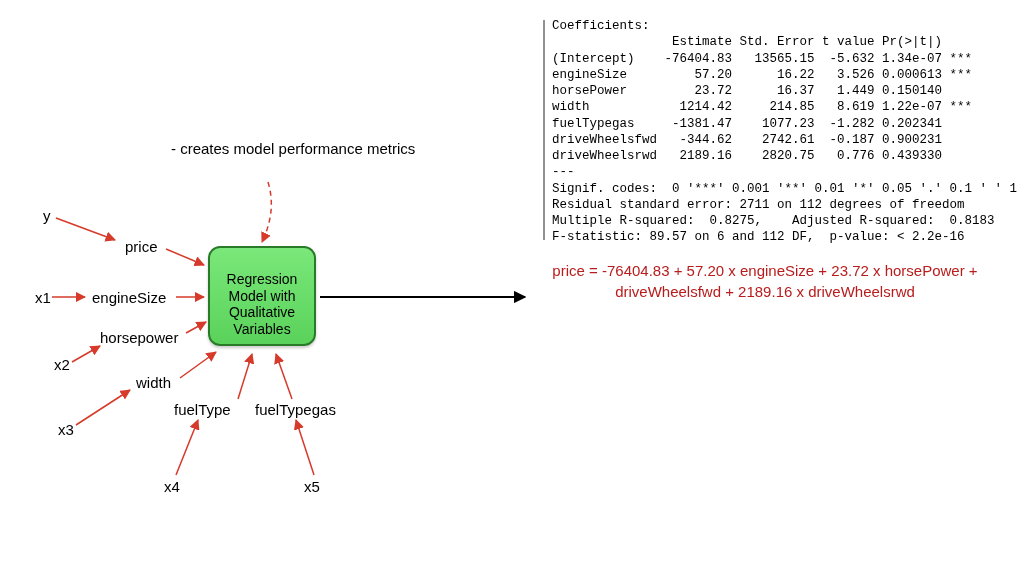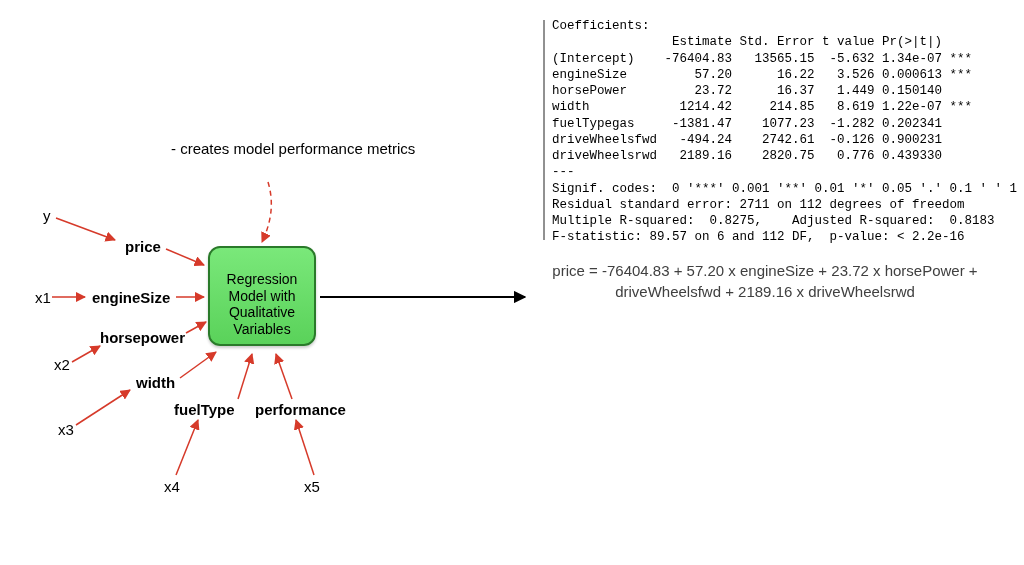--- a/index.html
+++ b/index.html
@@ -1,35 +1,35 @@
 <!DOCTYPE html>
 <html><head>
 <meta charset="utf-8">
 <style>
   html,body{margin:0;padding:0;width:1024px;height:565px;background:#fff;font-family:Arial,Helvetica,sans-serif;color:#000;overflow:hidden}
   .abs{position:absolute}
   .var-sym{font-size:15px}
-  .var-name{font-size:15px;font-weight:bold}
+  .var-name{font-size:15px;font-weight:normal}
   .bullets{font-size:15px}
   .bullets ul{margin:0;padding-left:18px;list-style:none}
   .bullets li::before{content:"- ";margin-left:-14px}
   .model-box{
     width:108px;height:100px;
     background:linear-gradient(#7ae87a,#5ad25a);
     border:2px solid #2a7a2a;border-radius:12px;
     display:flex;align-items:flex-end;justify-content:center;text-align:center;
     font-size:14px;line-height:1.2;padding:6px;box-sizing:border-box;
     box-shadow:0 2px 3px rgba(0,0,0,0.2);
   }
   svg{position:absolute;left:0;top:0}
   .coef-block{
     font-family:"Courier New",monospace;font-size:12.5px;line-height:1.3;
     white-space:pre;
   }
-  .equation{color:#404040;font-size:15px;text-align:center;line-height:1.4}
+  .equation{color:#b91c1c;font-size:15px;text-align:center;line-height:1.4}
 </style>
 </head>
 <body>
 
 <div class="abs bullets" style="left:167px;top:140px">
   <ul>
     <li>creates model performance metrics</li>
   </ul>
 </div>
 
@@ -38,21 +38,21 @@
 <div class="abs var-sym" style="left:54px;top:356px">x2</div>
 <div class="abs var-sym" style="left:58px;top:421px">x3</div>
 <div class="abs var-sym" style="left:164px;top:478px">x4</div>
 <div class="abs var-sym" style="left:304px;top:478px">x5</div>
 
 <div class="abs var-name" style="left:125px;top:238px">price</div>
 <div class="abs var-name" style="left:92px;top:289px">engineSize</div>
 <div class="abs var-name" style="left:100px;top:329px">horsepower</div>
 <div class="abs var-name" style="left:136px;top:374px">width</div>
 <div class="abs var-name" style="left:174px;top:401px">fuelType</div>
-<div class="abs var-name" style="left:255px;top:401px">performance</div>
+<div class="abs var-name" style="left:255px;top:401px">fuelTypegas</div>
 
 <div class="abs model-box" style="left:208px;top:246px">
   <span>Regression Model with Qualitative Variables</span>
 </div>
 
 <svg width="1024" height="565">
   <defs>
     <marker id="ar" viewBox="0 0 10 10" refX="9" refY="5" markerWidth="7" markerHeight="7" orient="auto-start-reverse">
       <path d="M0,0 L10,5 L0,10 z" fill="#d63a2a"></path>
     </marker>
@@ -81,21 +81,21 @@
   <line x1="544" y1="20" x2="544" y2="240" stroke="#222" stroke-width="1"></line>
 </svg>
 
 <div class="abs coef-block" style="left:552px;top:18px"><span>Coefficients:</span>
 <span>                Estimate Std. Error t value Pr(&gt;|t|)</span>
 <span>(Intercept)    -76404.83   13565.15  -5.632 1.34e-07 ***</span>
 <span>engineSize         57.20      16.22   3.526 0.000613 ***</span>
 <span>horsePower         23.72      16.37   1.449 0.150140</span>
 <span>width            1214.42     214.85   8.619 1.22e-07 ***</span>
 <span>fuelTypegas     -1381.47    1077.23  -1.282 0.202341</span>
-<span>driveWheelsfwd   -494.24    2742.61  -0.126 0.900231</span>
+<span>driveWheelsfwd   -344.62    2742.61  -0.187 0.900231</span>
 <span>driveWheelsrwd   2189.16    2820.75   0.776 0.439330</span>
 <span>---</span>
 <span>Signif. codes:  0 '***' 0.001 '**' 0.01 '*' 0.05 '.' 0.1 ' ' 1</span>
 <span>Residual standard error: 2711 on 112 degrees of freedom</span>
 <span>Multiple R-squared:  0.8275,    Adjusted R-squared:  0.8183</span>
 <span>F-statistic: 89.57 on 6 and 112 DF,  p-value: &lt; 2.2e-16</span></div>
 
 <div class="abs equation" style="left:535px;top:260px;width:460px">
   <div>price = -76404.83 + 57.20 x engineSize + 23.72 x horsePower +</div>
   <div>driveWheelsfwd + 2189.16 x driveWheelsrwd</div>

